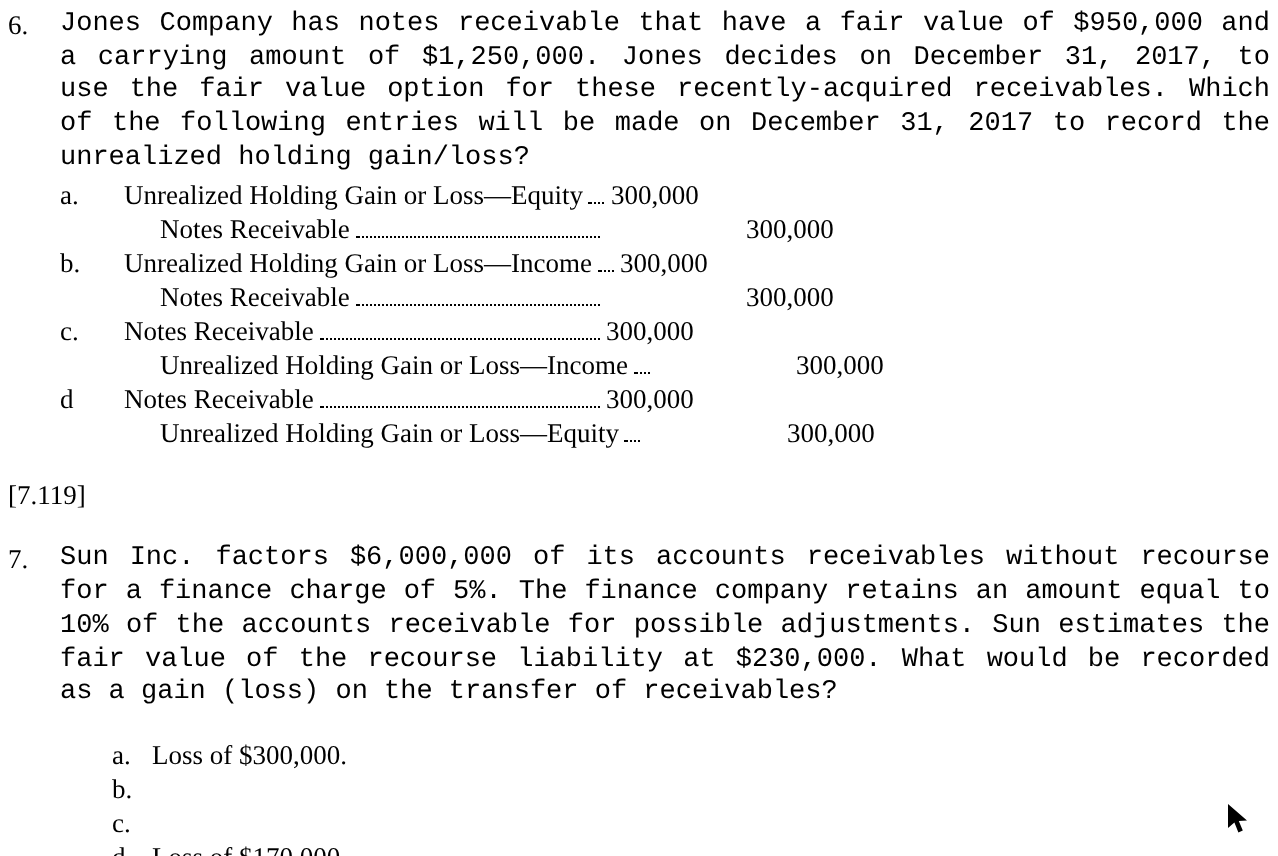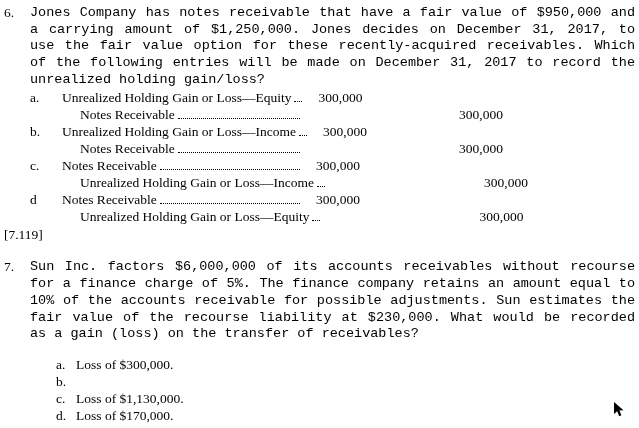--- a/index.html
+++ b/index.html
@@ -29,25 +29,25 @@
   }
   .jopt { flex: 0 0 32px; }
   .jacct { white-space: nowrap; }
   .credit-line .jacct { padding-left: 18px; }
   .leader {
     flex: 1;
     border-bottom: 1px dotted #000;
     margin: 0 3px 3px 3px;
     min-width: 8px;
   }
-  .amt { white-space: nowrap; text-align: center; }
+  .amt { white-space: nowrap; text-align: left; }
   .debit { flex: 0 0 70px; }
   .credit { flex: 0 0 216px; }
 
-  .ref { margin-top: 1px; }
+  .ref { margin-top: 14px; }
 
   .q7 { margin-top: 16px; }
 
   .options { margin: 14px 0 0 52px; }
   .oline { display: flex; height: 17px; align-items: baseline; }
   .olabel { flex: 0 0 20px; }
 
   .cursor {
     position: absolute;
     right: 14px;
@@ -144,21 +144,20 @@
   <div class="options">
     <div class="oline">
       <span class="olabel">a.</span>
       <span>Loss of $300,000.</span>
     </div>
     <div class="oline">
       <span class="olabel">b.</span>
     </div>
     <div class="oline">
       <span class="olabel">c.</span>
-      <span>Loss of $1,130,000.</span>
     </div>
     <div class="oline">
       <span class="olabel">d.</span>
       <span>Loss of $170,000.</span>
     </div>
   </div>
 
 
 </div>
 

